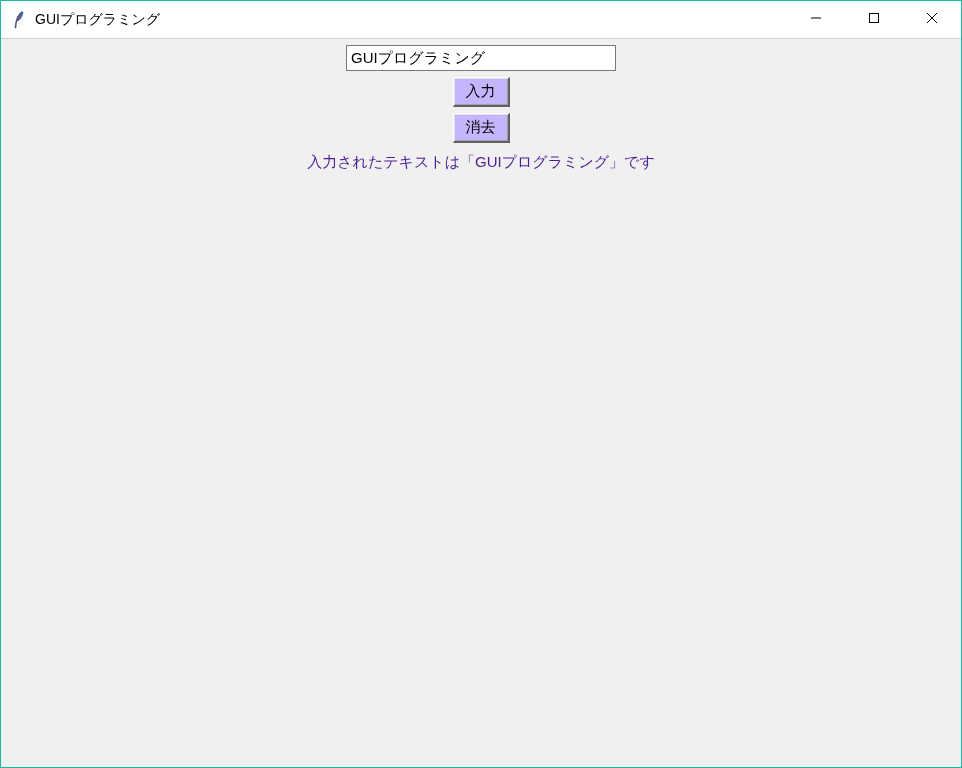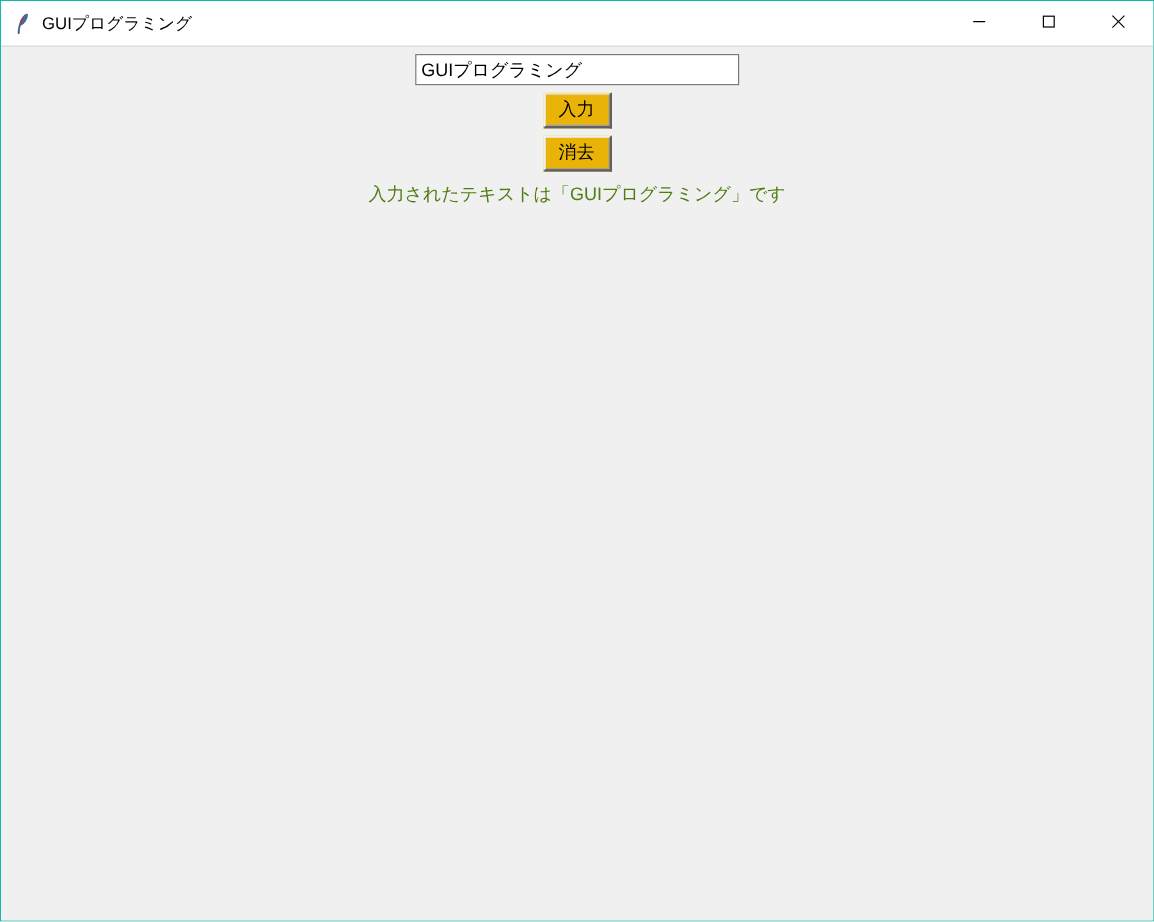--- a/index.html
+++ b/index.html
@@ -86,36 +86,36 @@
       background: #ffffff;
       font-size: 15px;
       padding: 2px 4px;
       font-family: inherit;
       outline: none;
     }
     
     .tk-button {
       min-width: 50px;
       padding: 4px 12px;
-      background: #eab308;
+      background: #c4b5fd;
       border-top: 1px solid #ffffff;
       border-left: 1px solid #ffffff;
       border-right: 2px solid #606060;
       border-bottom: 2px solid #606060;
       box-shadow: inset 1px 1px 0 #e0e0e0, inset -1px -1px 0 #a0a0a0;
       font-size: 15px;
       font-family: Liberation Sans, sans-serif;
       cursor: pointer;
       margin-top: 6px;
     }
     
     .result-label {
       margin-top: 10px;
       font-size: 15px;
-      color: #4d7c0f;
+      color: #4c1d95;
     }
   </style>
 </head>
 <body>
 
 <div class="window">
   <div class="titlebar">
     <div class="titlebar-left">
       <span class="app-icon">
         <svg width="14" height="18" viewBox="0 0 14 18">

